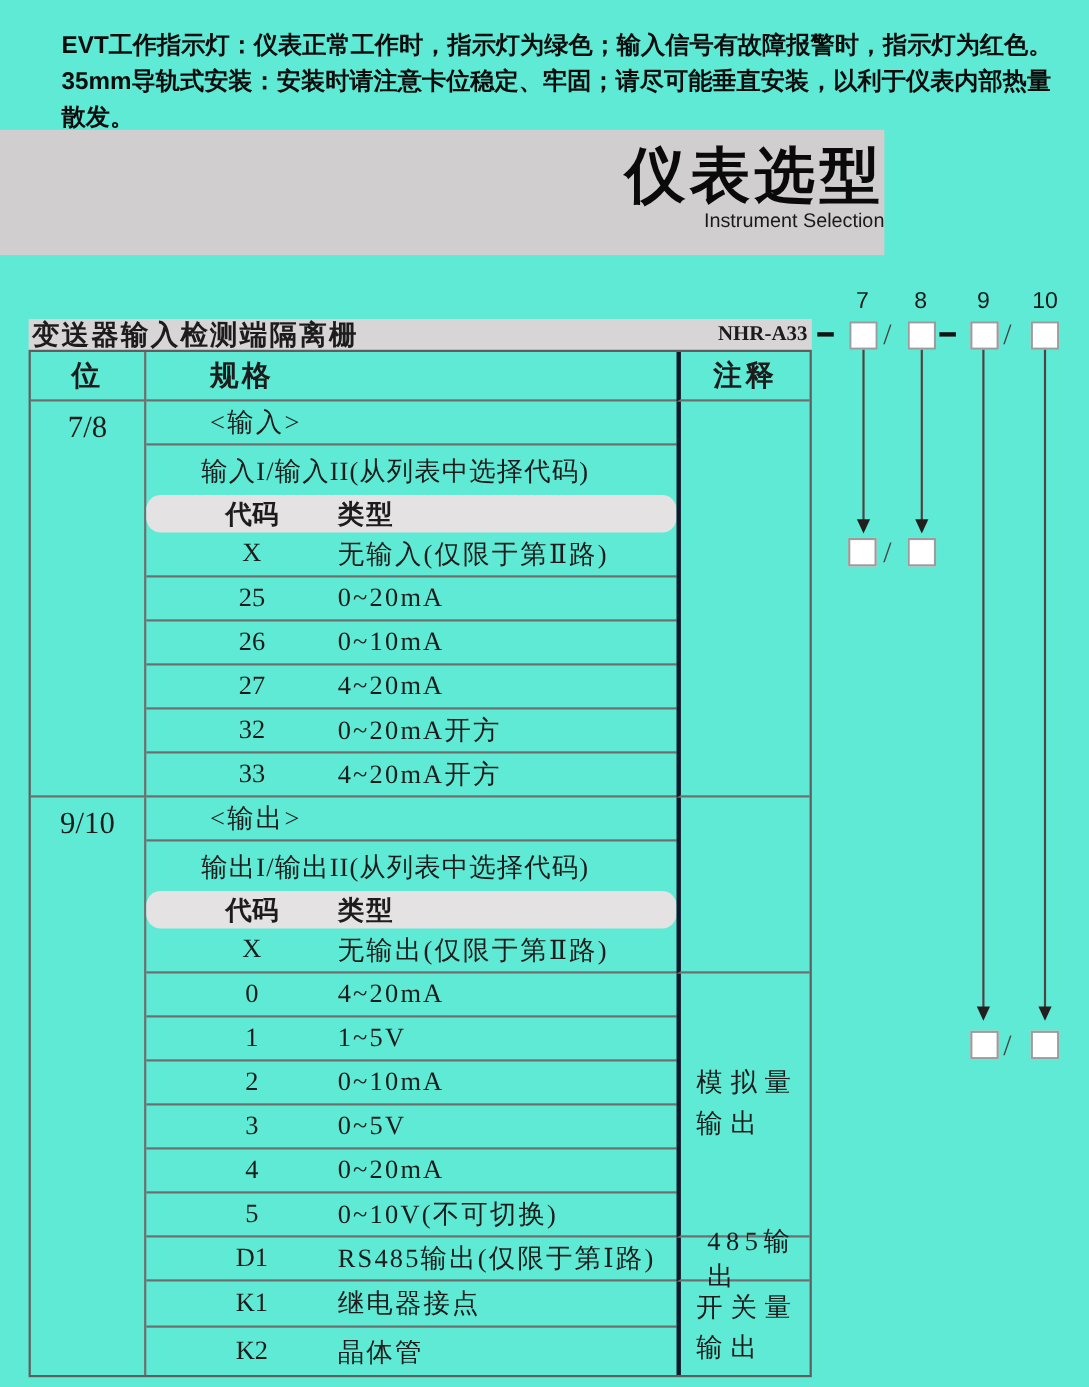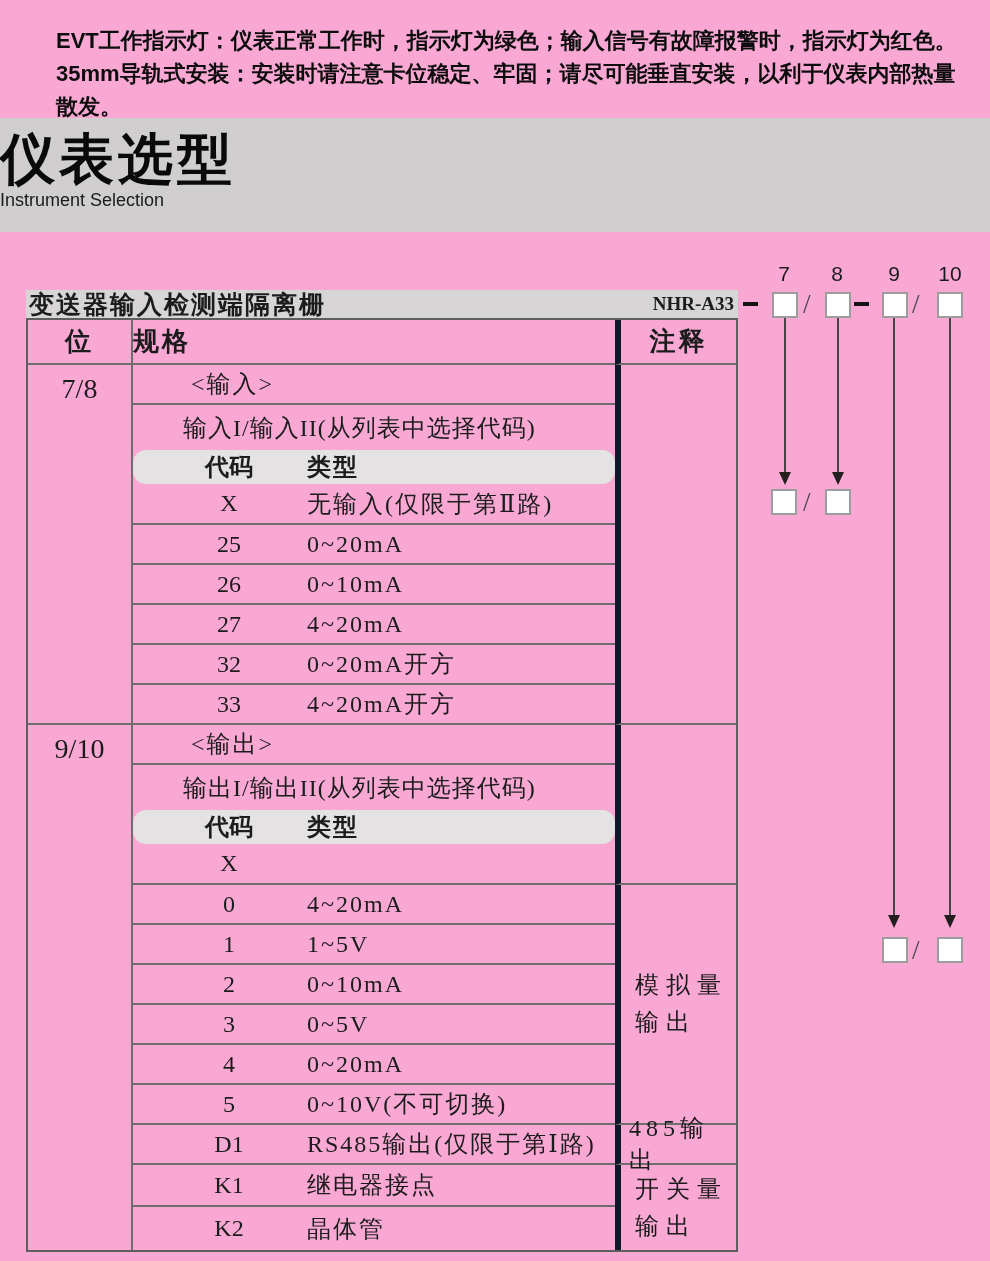--- a/index.html
+++ b/index.html
@@ -1,25 +1,25 @@
 <!DOCTYPE html>
 <html><head>
 <meta charset="utf-8">
 <style>
   html,body{margin:0;padding:0;background:#ffffff;}
-  .sheet{position:relative;width:990px;height:1261px;background:#f9a8d4;overflow:hidden;
+  .sheet{position:relative;width:990px;height:1261px;background:#5eead4;overflow:hidden;
          font-family:"Liberation Serif","DejaVu Serif",serif;color:#1c1c1c;}
 
   
   .notes{position:absolute;left:56px;top:24px;width:920px;
          font-family:"Liberation Sans","DejaVu Sans",sans-serif;
          font-weight:bold;font-size:22px;line-height:33px;color:#0d0d0d;}
 
   
-  .banner{position:absolute;left:0;top:118px;width:990px;height:114px;background:#d0cecf;text-align:left;}
+  .banner{position:absolute;left:0;top:118px;width:804px;height:114px;background:#d0cecf;text-align:right;}
   .banner-title{margin-top:8px;font-family:"Liberation Sans","DejaVu Sans",sans-serif;
                 font-weight:bold;font-size:55px;line-height:66px;letter-spacing:4px;color:#0a0a0a;}
   .banner-sub{font-family:"Liberation Sans","DejaVu Sans",sans-serif;font-size:18px;line-height:24px;
               margin-top:-4px;color:#1a1a1a;}
 
   
   .titlebar{position:absolute;left:26px;top:290px;width:712px;height:28px;background:#d7d5d6;
             display:flex;justify-content:space-between;align-items:center;}
   .tb-left{font-size:25px;font-weight:bold;letter-spacing:2px;padding-left:3px;white-space:nowrap;}
   .tb-right{font-size:19px;font-weight:600;padding-right:4px;white-space:nowrap;}
@@ -36,32 +36,32 @@
 
   
   .tbl{position:absolute;left:26px;top:318px;width:712px;height:934px;box-sizing:border-box;
        border:2px solid #5e5e5e;display:grid;
        grid-template-columns:105px 482px 121px;
        grid-template-rows:45px 40px 45px 34px 41px 40px 40px 40px 40px 40px 40px 45px 34px 41px 40px 40px 40px 40px 40px 40px 40px 42px 43px;
        font-size:24px;}
   .cell{display:flex;align-items:center;box-sizing:border-box;min-width:0;}
   .bb{border-bottom:2px solid #6e6e6e;}
   .br{border-right:2px solid #6e6e6e;}
-  .bl{border-left:6px solid #0f172a;}
+  .bl{border-left:4px solid #0f172a;}
   .hcell{justify-content:center;font-weight:bold;font-size:26px;letter-spacing:3px;}
-  .h2cell{font-weight:bold;font-size:26px;letter-spacing:3px;}
+  .h2cell{font-weight:bold;font-size:26px;letter-spacing:3px;padding-left:58px;}
   .poscell{justify-content:center;align-items:flex-start;padding-top:8px;font-size:28px;}
   .grouplabel{padding-left:58px;letter-spacing:2px;}
   .hint{padding-left:50px;letter-spacing:1px;}
   .grayrow{background:#e4e2e3;font-weight:bold;border-radius:13px;}
   .code{width:120px;margin-left:36px;text-align:center;flex:0 0 auto;}
   .type{margin-left:18px;letter-spacing:2px;white-space:nowrap;}
   .remark{flex-direction:column;align-items:flex-start;justify-content:center;
           padding-left:14px;letter-spacing:7px;line-height:37px;}
-  .remark1{padding-left:8px;letter-spacing:5px;}
+  .remark1{padding-left:24px;letter-spacing:5px;}
 </style>
 </head>
 <body>
 
 <div class="sheet">
 
   <div class="notes">
     <div>EVT工作指示灯：仪表正常工作时，指示灯为绿色；输入信号有故障报警时，指示灯为红色。</div>
     <div>35mm导轨式安装：安装时请注意卡位稳定、牢固；请尽可能垂直安装，以利于仪表内部热量散发。</div>
   </div>
@@ -147,20 +147,21 @@
     </div>
 
     <div class="cell grouplabel bb" style="grid-area:11/2">&lt;输出&gt;</div>
     <div class="cell hint" style="grid-area:12/2">输出I/输出II(从列表中选择代码)</div>
     <div class="cell grayrow" style="grid-area:13/2">
       <span class="code">代码</span>
       <span class="type">类型</span>
     </div>
     <div class="cell bb" style="grid-area:14/2">
       <span class="code">X</span>
+      <span class="type">无输出(仅限于第Ⅱ路)</span>
     </div>
     <div class="cell bb" style="grid-area:15/2">
       <span class="code">0</span>
       <span class="type">4~20mA</span>
     </div>
     <div class="cell bb" style="grid-area:16/2">
       <span class="code">1</span>
       <span class="type">1~5V</span>
     </div>
     <div class="cell bb" style="grid-area:17/2">

